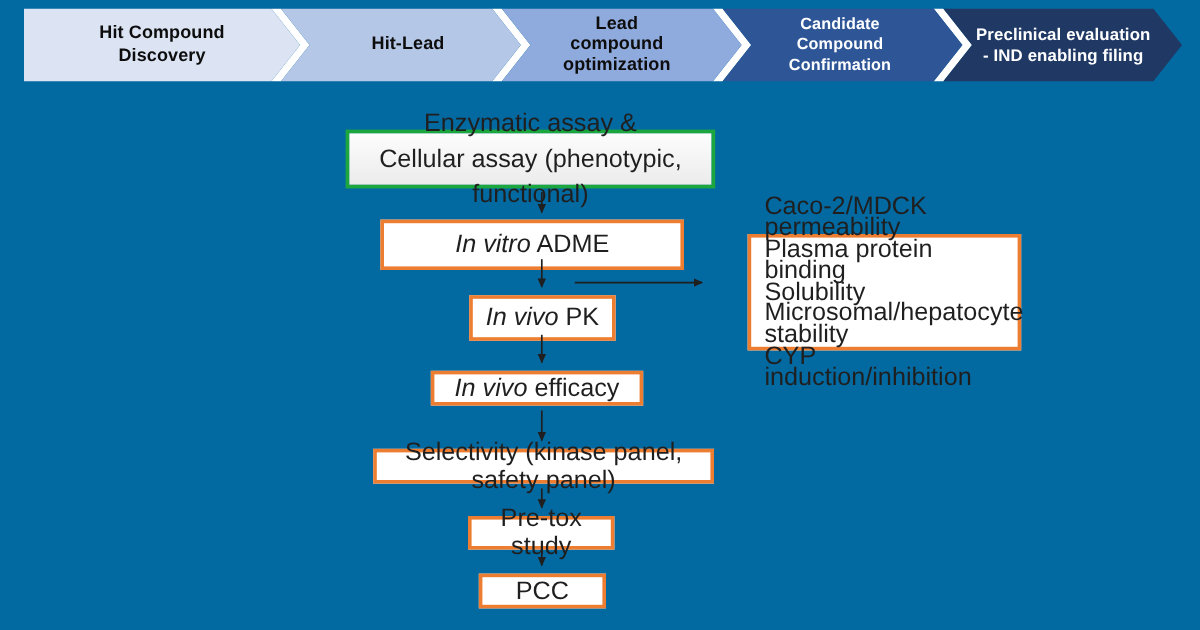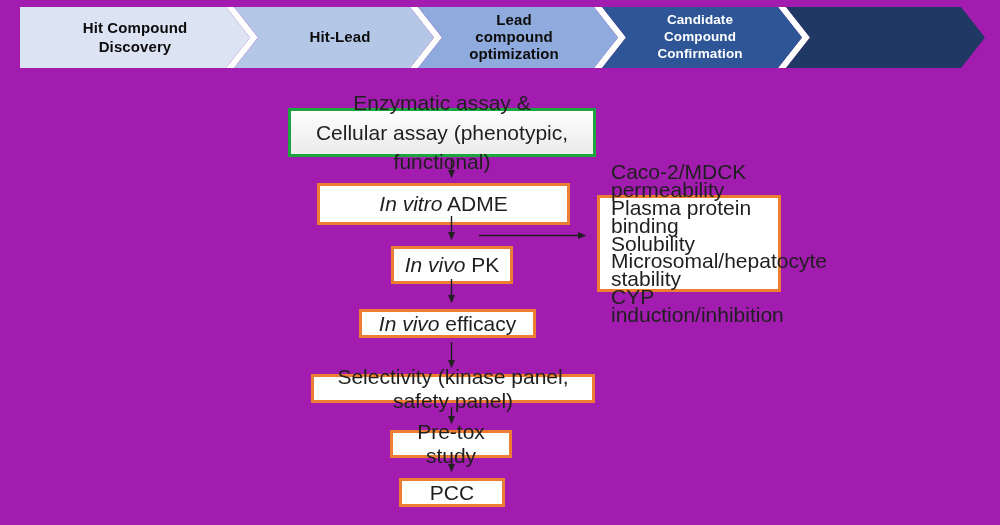--- a/index.html
+++ b/index.html
@@ -32,21 +32,21 @@
   }
   .detail-box{
     flex-direction:column;align-items:flex-start;justify-content:center;
     text-align:left;padding-left:11px;line-height:17.8px;
   }
   .arrow-layer{position:absolute;left:0;top:0;width:1000px;height:525px;pointer-events:none;}
 </style>
 </head>
 <body>
 
-<div class="canvas" style="background: #a21caf;">
+<div class="canvas" style="background: #0369a1;">
 
   <svg class="pipeline-svg" viewBox="0 0 1000 61">
 
     <path d="M226,0 L234,0 L258,30.5 L234,61 L226,61 L250,30.5 Z" fill="#ffffff"></path>
     <path d="M410,0 L418,0 L442,30.5 L418,61 L410,61 L434,30.5 Z" fill="#ffffff"></path>
     <path d="M594,0 L602,0 L626,30.5 L602,61 L594,61 L618,30.5 Z" fill="#ffffff"></path>
     <path d="M778,0 L786,0 L810,30.5 L786,61 L778,61 L802,30.5 Z" fill="#ffffff"></path>
 
     <path d="M20,0 L226,0 L250,30.5 L226,61 L20,61 Z" fill="#dce4f3"></path>
     <path d="M234,0 L410,0 L434,30.5 L410,61 L234,61 L258,30.5 Z" fill="#b4c7e7"></path>
@@ -65,35 +65,39 @@
   <div class="stage-label sz-lg tight" style="left: 426px; width: 176px; color: rgb(13, 13, 13);">
     <div class="ln">Lead</div>
     <div class="ln">compound</div>
     <div class="ln">optimization</div>
   </div>
   <div class="stage-label sz-sm" style="left: 610px; width: 180px; color: rgb(255, 255, 255);">
     <div class="ln">Candidate</div>
     <div class="ln">Compound</div>
     <div class="ln">Confirmation</div>
   </div>
+  <div class="stage-label sz-md" style="left: 794px; width: 184px; color: rgb(255, 255, 255);">
+    <div class="ln">Preclinical evaluation</div>
+    <div class="ln">- IND enabling filing</div>
+  </div>
 
   <div class="fbox screen-box" style="left: 288px; top: 108px; width: 308px; height: 49px; border-color: rgb(28, 167, 62);">
     <div>Enzymatic assay &amp;</div>
     <div>Cellular assay (phenotypic, functional)</div>
   </div>
 
   <div class="fbox" style="left: 317px; top: 183px; width: 253px; height: 42px; border-color: rgb(237, 125, 49);">
     <span><span class="it">In vitro</span><span> ADME</span></span>
   </div>
 
   <div class="fbox" style="left: 391px; top: 246px; width: 122px; height: 38px; border-color: rgb(237, 125, 49);">
     <span><span class="it">In vivo</span><span> PK</span></span>
   </div>
 
-  <div class="fbox detail-box" style="left: 597px; top: 195px; width: 184px; height: 97px; border-color: rgb(237, 125, 49);">
+  <div class="fbox detail-box" style="left: 623px; top: 195px; width: 228px; height: 97px; border-color: rgb(237, 125, 49);">
     <div>Caco-2/MDCK permeability</div>
     <div>Plasma protein binding</div>
     <div>Solubility</div>
     <div>Microsomal/hepatocyte stability</div>
     <div>CYP induction/inhibition</div>
   </div>
 
   <div class="fbox" style="left: 359px; top: 309px; width: 177px; height: 29px; border-color: rgb(237, 125, 49);">
     <span><span class="it">In vivo</span><span> efficacy</span></span>
   </div>

